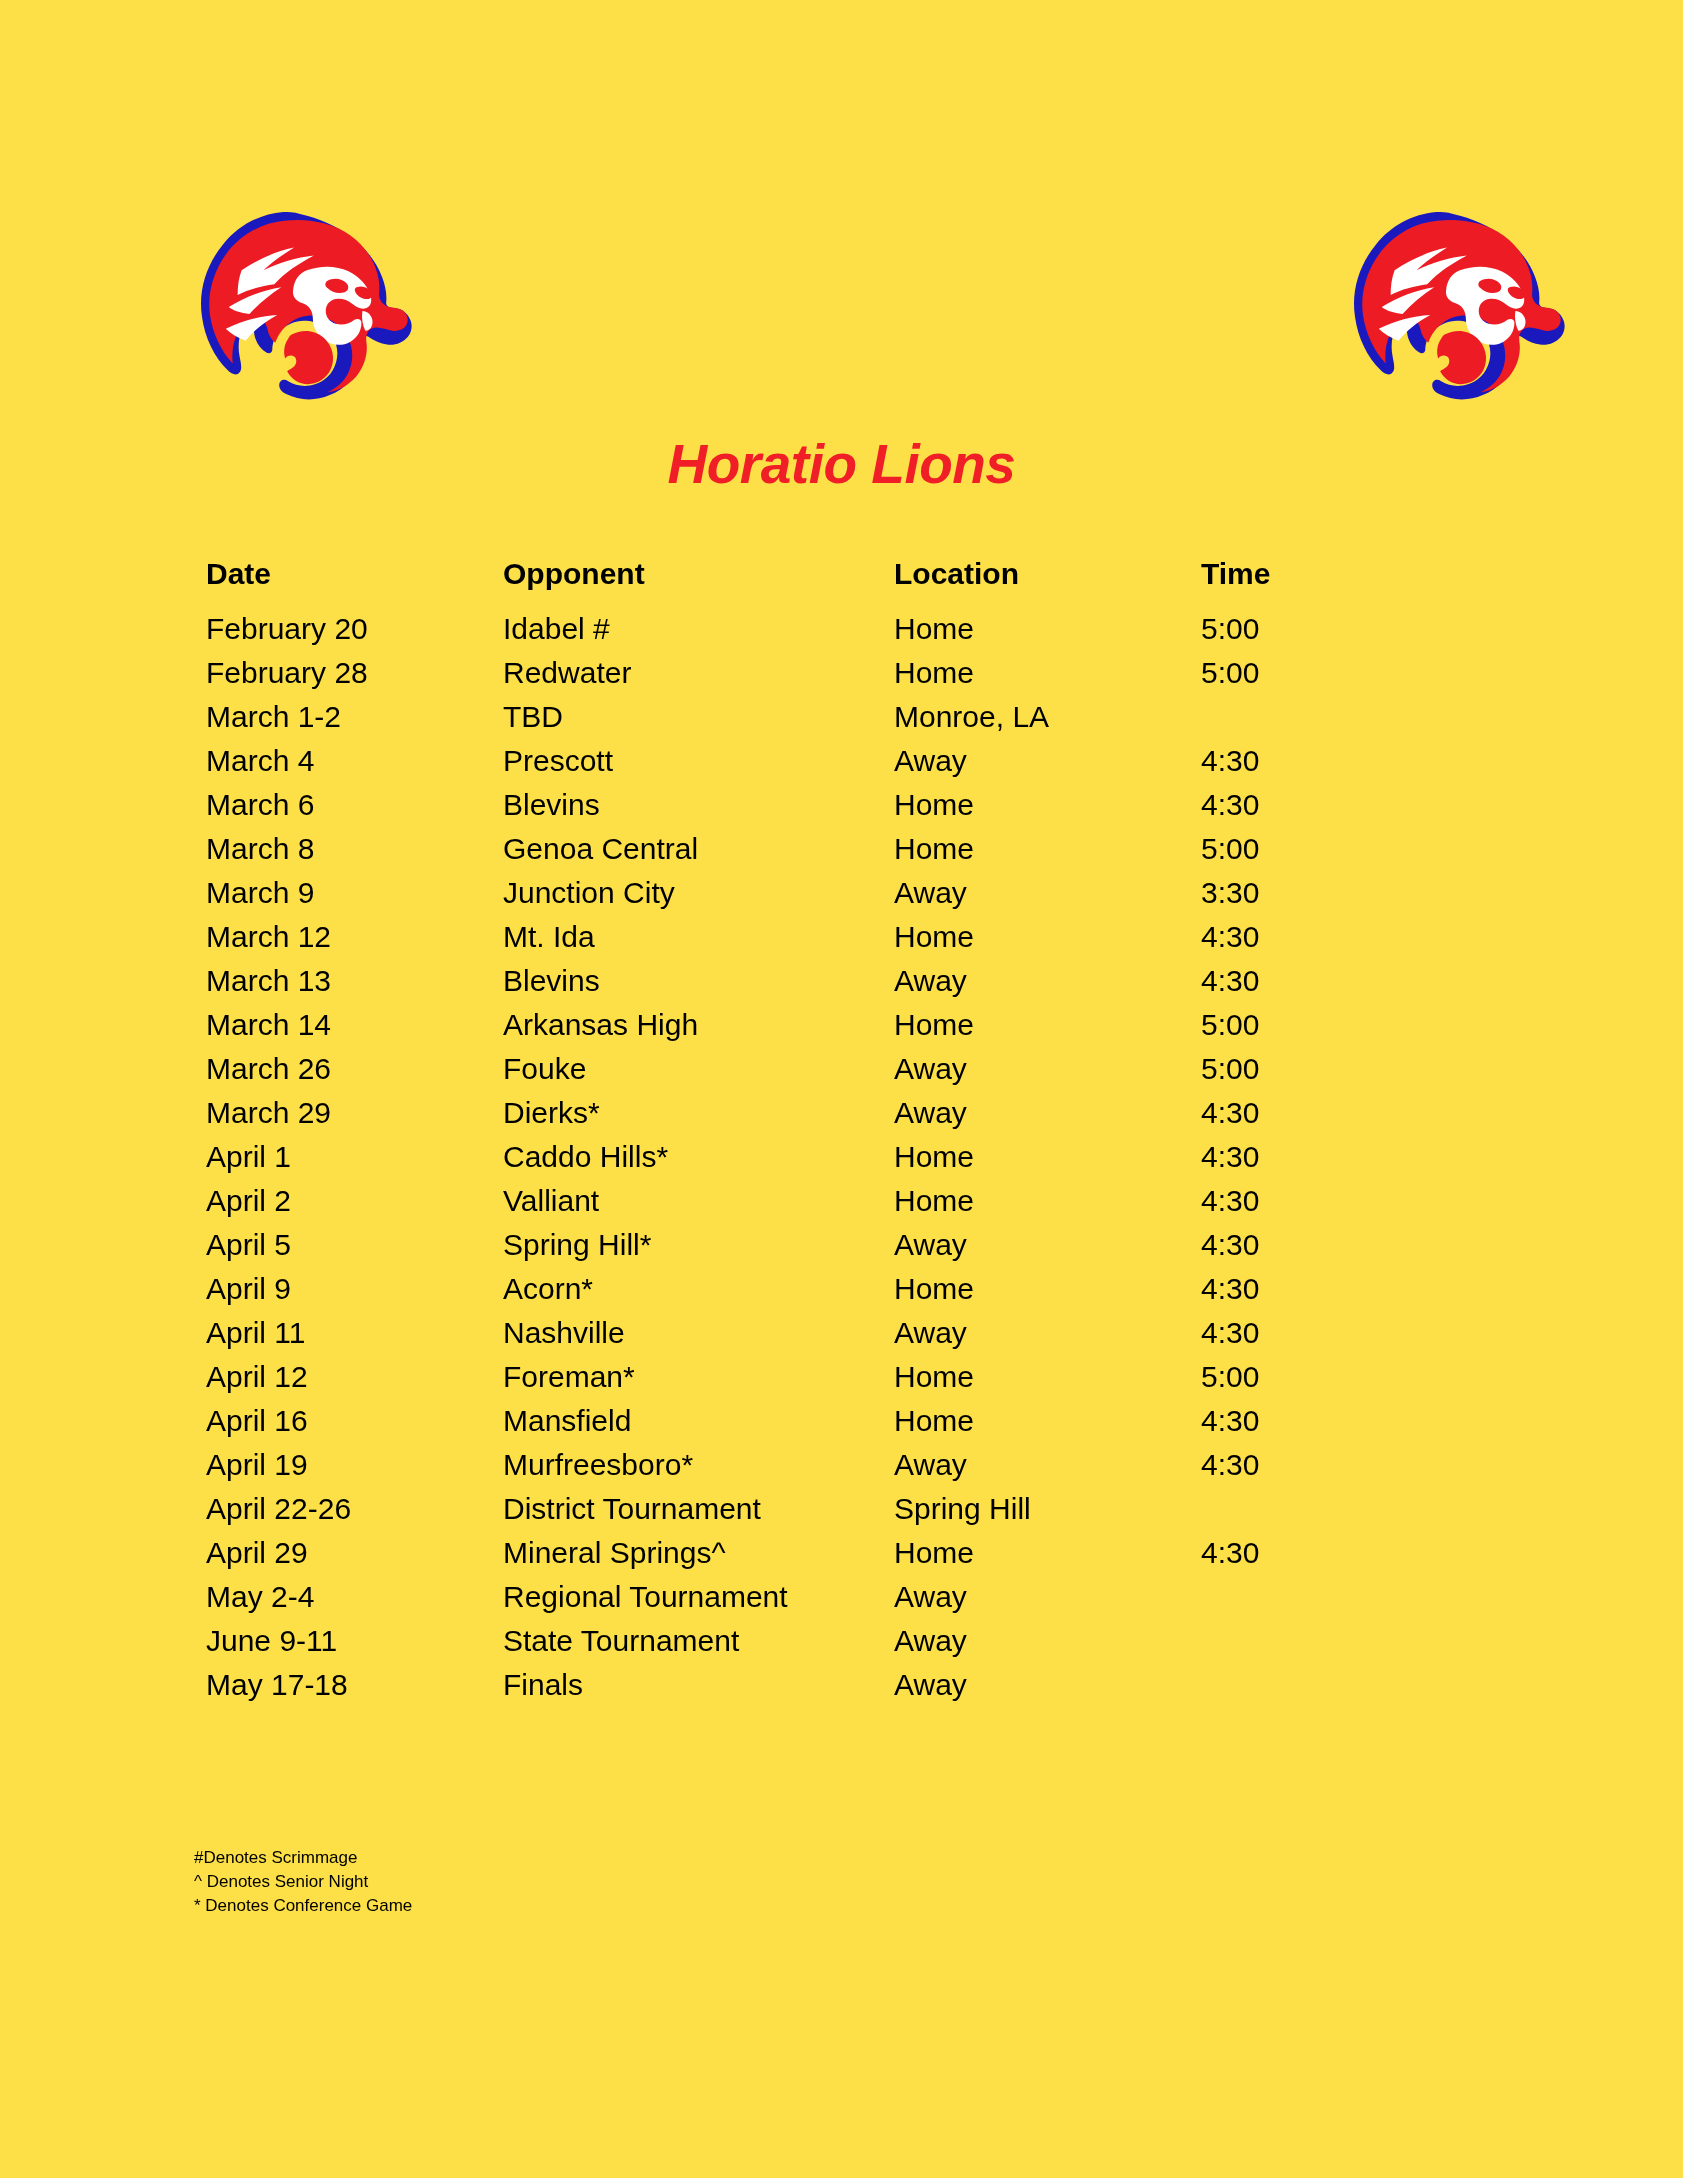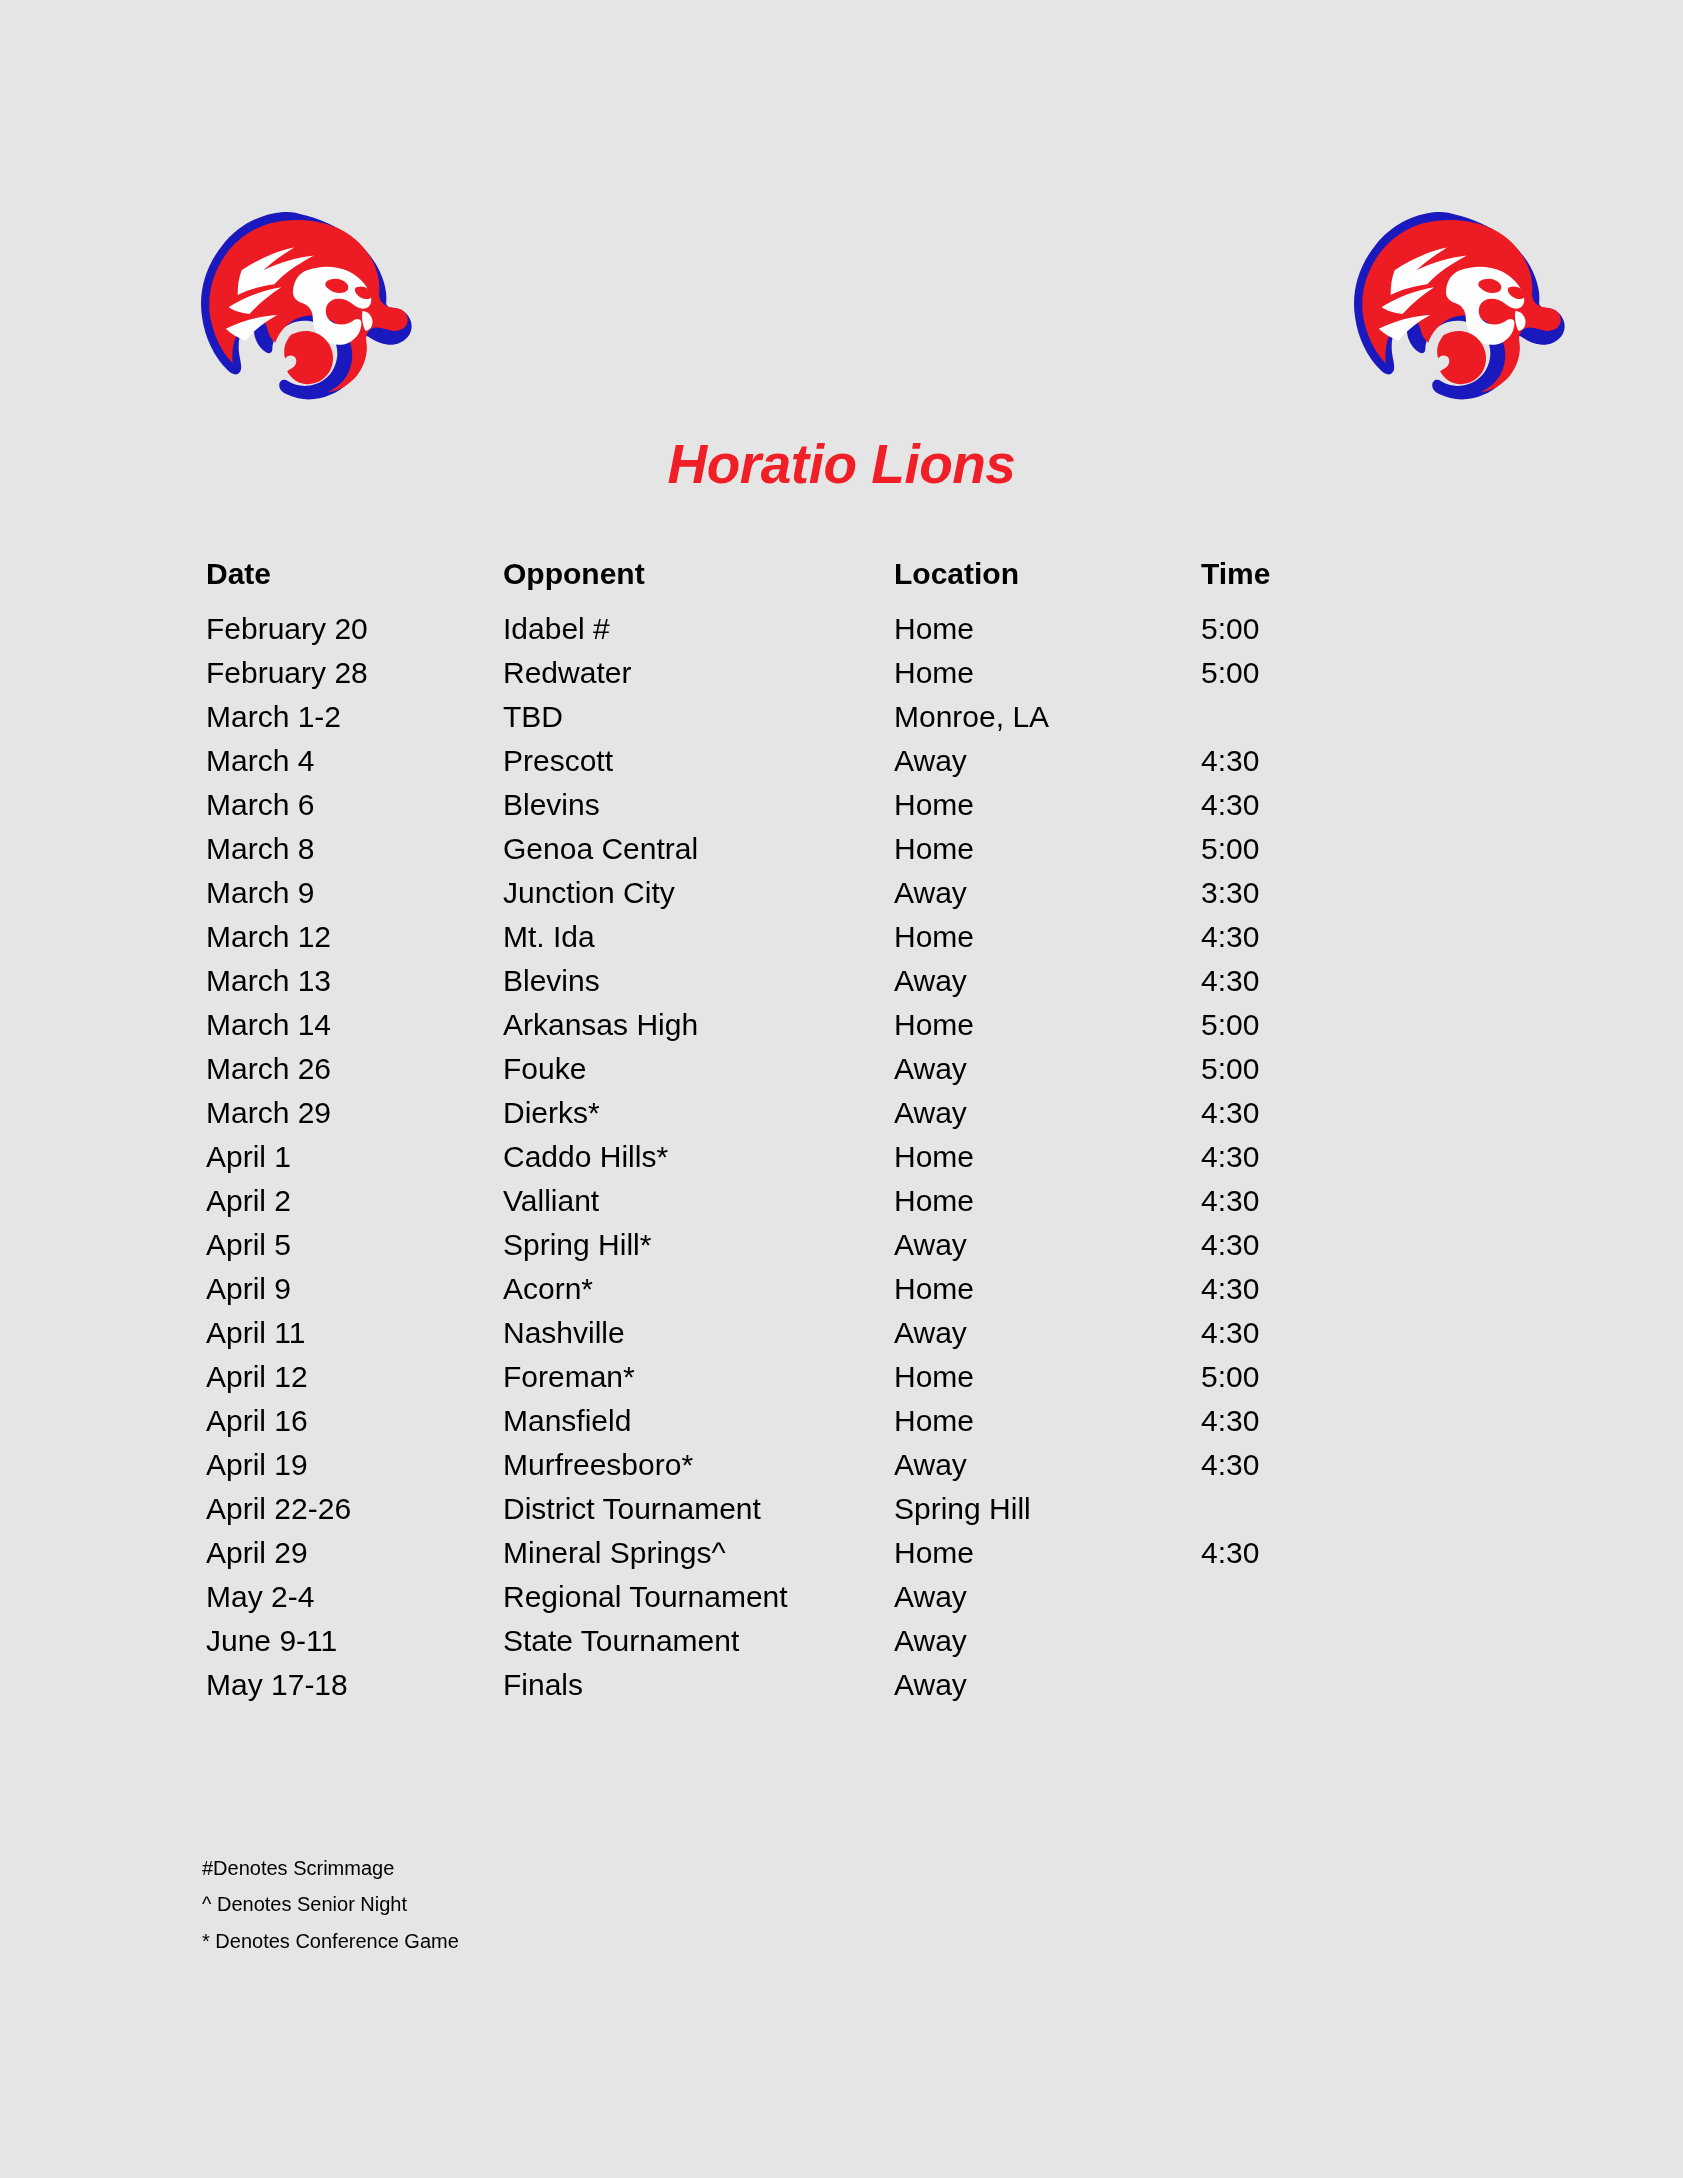--- a/index.html
+++ b/index.html
@@ -16,21 +16,21 @@
     position: relative;
     overflow: hidden;
   }
 
   .page {
     position: absolute;
     left: 0;
     top: 0;
     width: 1683px;
     height: 2178px;
-    background: #e5e5e5;
+    background: #fde047;
   }
 
   
   .logo {
     position: absolute;
     width: 228px;
     height: 198px;
   }
   .logo-left  { left: 188px; top: 208px; }
   .logo-right { left: 1341px; top: 208px; }
@@ -93,24 +93,24 @@
   .col-pad      { width: auto; }
 
   
   .footnotes {
     position: absolute;
     left: 194px;
     top: 1846px;
     width: 891px;
   }
   .footnote {
-    font-size: 20px;
+    font-size: 17px;
     line-height: 1.42;
     color: #000000;
-    margin: 8px;
+    margin: 0;
     white-space: nowrap;
   }
 </style>
 </head>
 <body style="background: rgb(255, 255, 255);">
 
 <div class="page">
 
   <div class="logo logo-left">
     <svg viewBox="0 0 230 200" xmlns="http://www.w3.org/2000/svg" aria-hidden="true">

